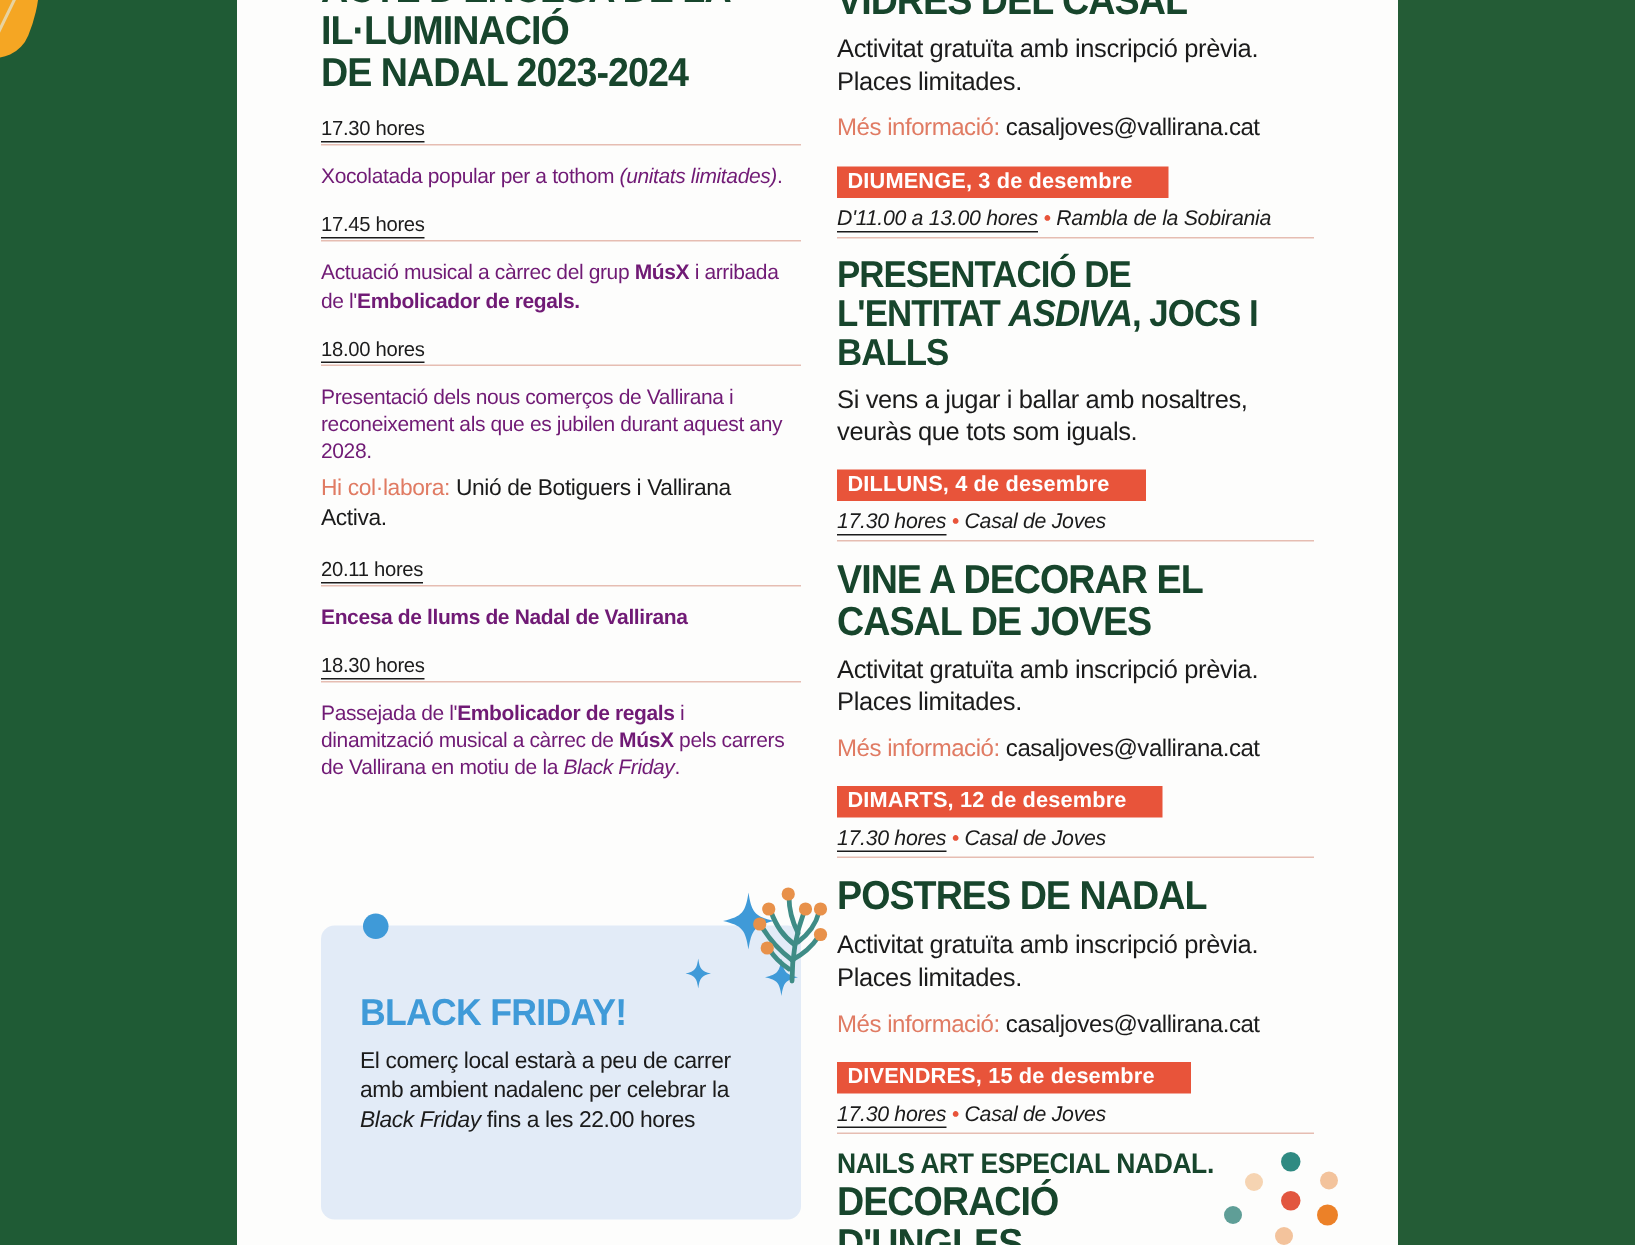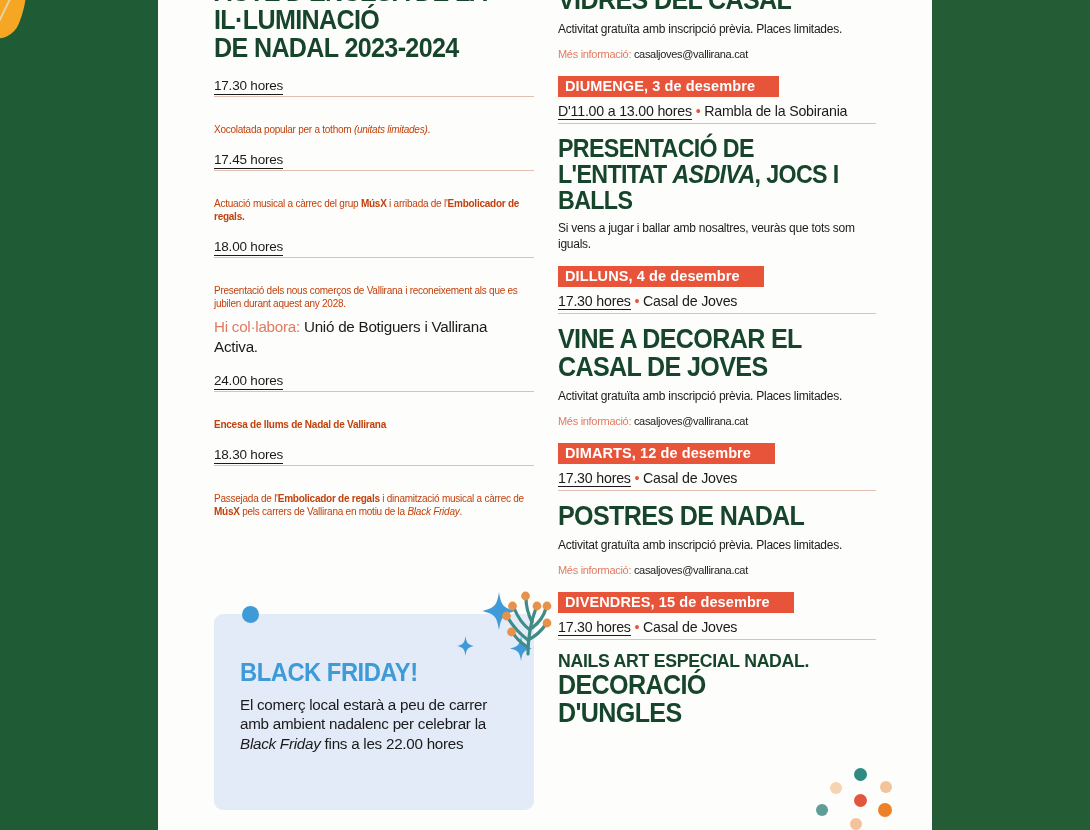--- a/index.html
+++ b/index.html
@@ -58,52 +58,53 @@
 
   .timebar{
     font-size:13.5px;color:#1b1b1b;letter-spacing:-0.2px;
     padding-bottom:3px;margin-top:16px;
     border-bottom:1.6px solid #e6bdb2;
     position:relative;
   }
   .timebar .u{border-bottom:1px solid #1b1b1b;padding-bottom:1px;}
 
   .body{
-    font-size:10px;line-height:1.30;color:#c2410c;
-    margin-top:26px;letter-spacing:-0.25px;
+    font-size:14px;line-height:1.30;color:#701a75;
+    margin-top:11px;letter-spacing:-0.25px;
   }
   .body b{font-weight:bold;}
   .body i{font-style:italic;}
 
   .collab{
     font-size:15.2px;line-height:1.30;margin-top:7px;letter-spacing:-0.25px;
     color:#1b1b1b;
   }
   .collab .lbl{color:#e07b63;}
 
   .note{
-    font-size:12px;line-height:1.27;color:#1b1b1b;margin-top:8px;
+    font-size:17px;line-height:1.27;color:#1b1b1b;margin-top:8px;
     letter-spacing:-0.25px;
   }
   .more{
-    font-size:11px;line-height:1.27;margin-top:11px;letter-spacing:-0.3px;
+    font-size:16px;line-height:1.27;margin-top:11px;letter-spacing:-0.3px;
     color:#1b1b1b;
   }
   .more .lbl{color:#e07b63;}
 
   
   .datebadge{
     display:inline-block;background:#e8543a;color:#ffffff;
     font-size:14.5px;font-weight:bold;letter-spacing:0.1px;
     padding:2px 24px 3px 7px;margin-top:14px;
   }
   .place{
     font-size:14.2px;color:#1b1b1b;letter-spacing:-0.2px;
     padding-bottom:4px;margin-top:6px;
     border-bottom:1.6px solid #e6bdb2;
+    font-style:italic;
   }
   .place .dot{color:#e8543a;}
   .place .u{border-bottom:1px solid #1b1b1b;}
   .rhead{margin-top:11px;}
 
   
   .bf-wrap{position:relative;margin-top:28px;}
   .bf-card{
     background:#e2ebf7;border-radius:9px;
     padding:44px 26px 22px 26px;min-height:130px;
@@ -159,21 +160,21 @@
         <div class="body"><span>Actuació musical a càrrec del grup </span><b>MúsX</b><span> i arribada de l'</span><b>Embolicador de regals.</b></div>
       </div>
 
       <div>
         <div class="timebar"><span class="u">18.00 hores</span></div>
         <div class="body">Presentació dels nous comerços de Vallirana i reconeixement als que es jubilen durant aquest any 2028.</div>
         <div class="collab"><span class="lbl">Hi col·labora:</span><span> Unió de Botiguers i Vallirana Activa.</span></div>
       </div>
 
       <div>
-        <div class="timebar"><span class="u">24.00 hores</span></div>
+        <div class="timebar"><span class="u">20.11 hores</span></div>
         <div class="body"><b>Encesa de llums de Nadal de Vallirana</b></div>
       </div>
 
       <div>
         <div class="timebar"><span class="u">18.30 hores</span></div>
         <div class="body"><span>Passejada de l'</span><b>Embolicador de regals</b><span> i dinamització musical a càrrec de </span><b>MúsX</b><span> pels carrers de Vallirana en motiu de la </span><i>Black Friday</i><span>.</span></div>
       </div>
 
       <div class="bf-wrap" style="margin-top:96px;">
         <div class="bf-dot"></div>

